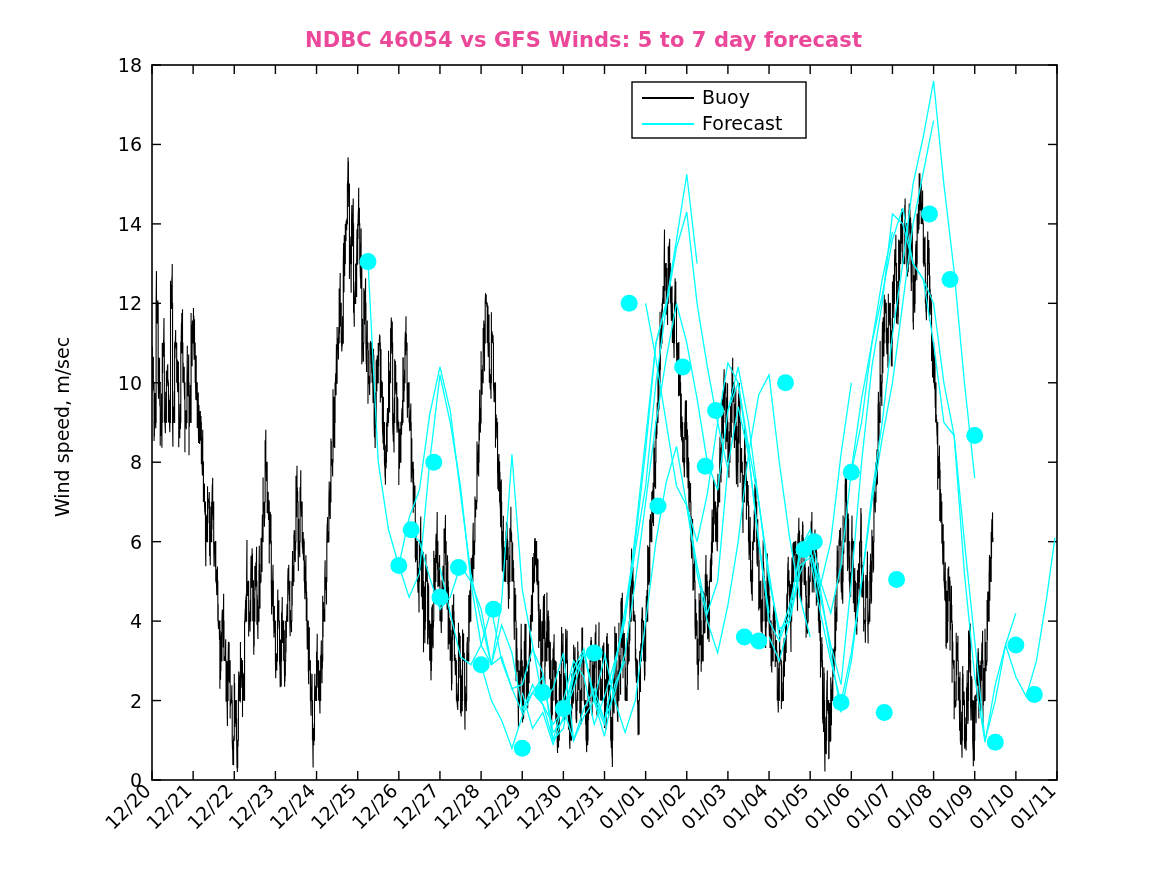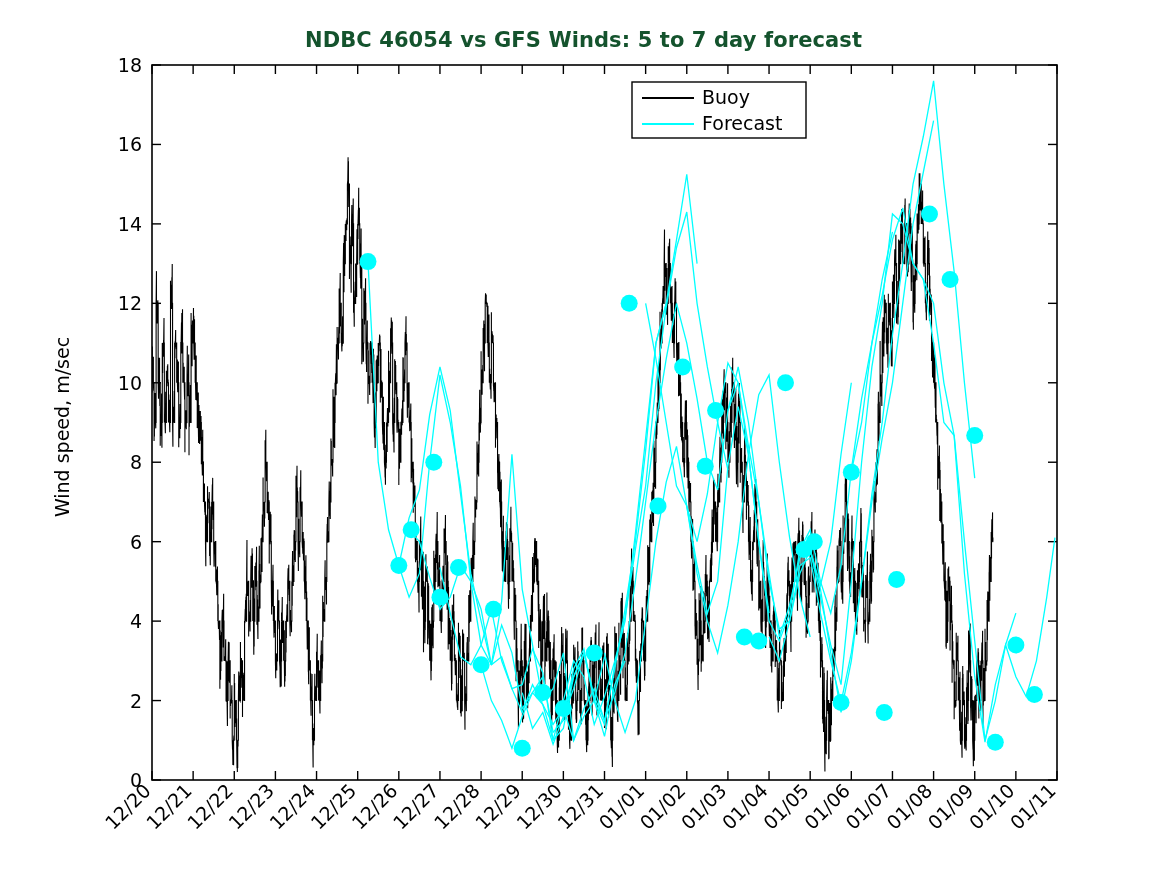--- a/index.html
+++ b/index.html
@@ -16,21 +16,21 @@
     overflow: hidden;
   }
   #chart-title {
     position: absolute;
     left: 0;
     top: 28px;
     width: 1167px;
     text-align: center;
     font-size: 21px;
     font-weight: bold;
-    color: #14532d;
+    color: #ec4899;
     letter-spacing: 0.1px;
   }
   #ylabel {
     position: absolute;
     left: -258px;
     top: 416px;
     width: 640px;
     text-align: center;
     transform: rotate(-90deg);
     transform-origin: center center;

